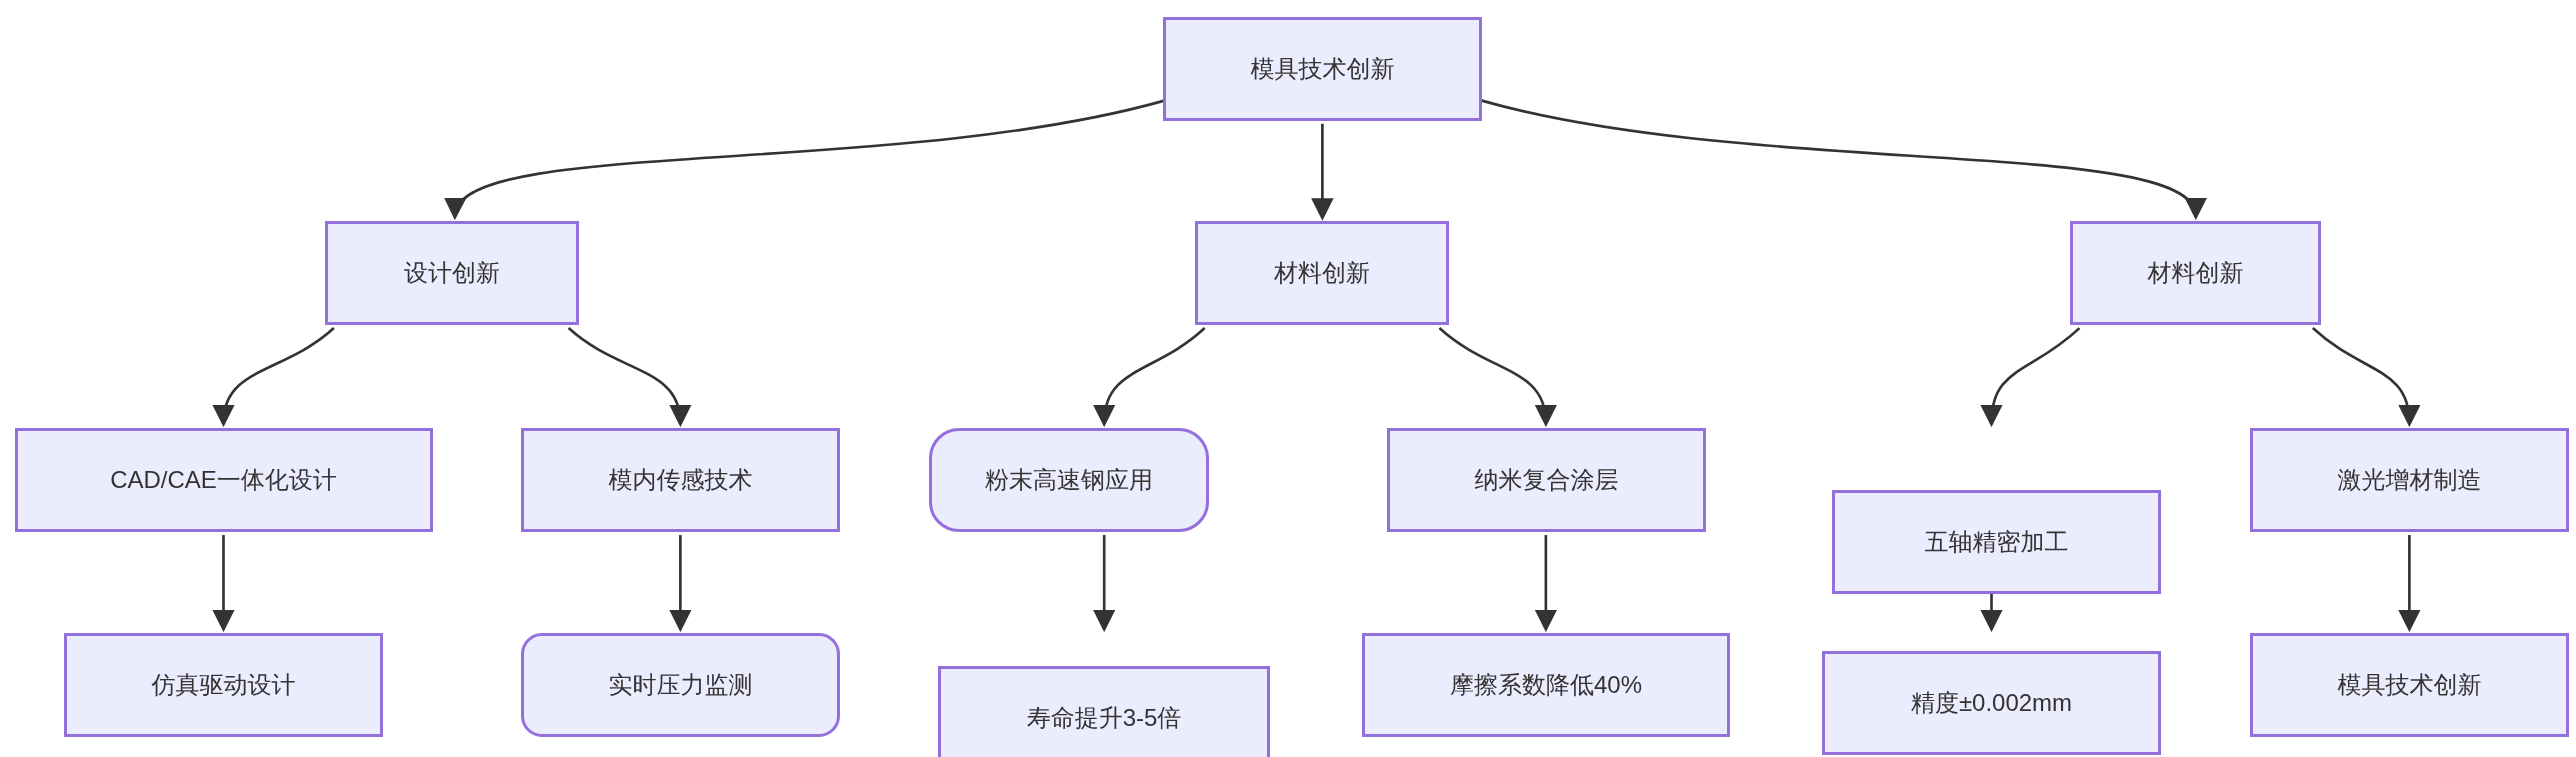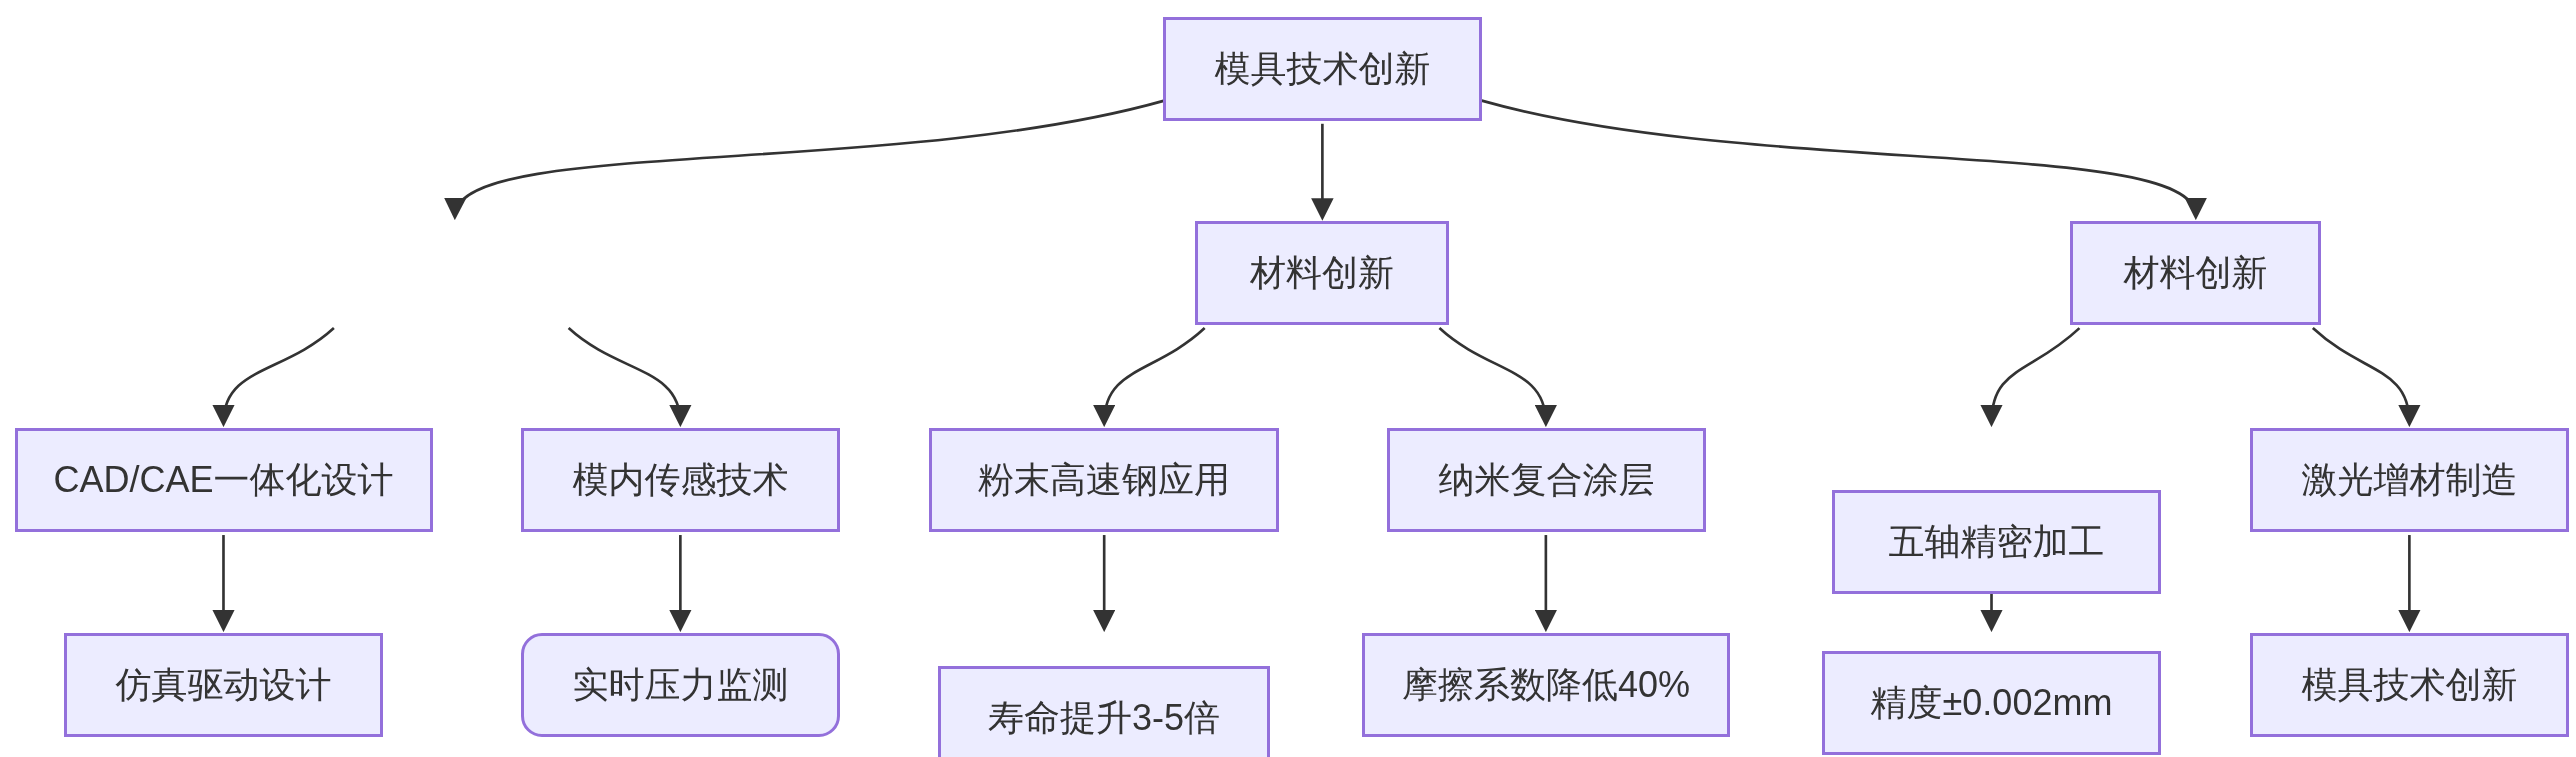--- a/index.html
+++ b/index.html
@@ -21,21 +21,21 @@
     top: 0;
     width: 2576px;
     height: 758px;
   }
   .node {
     position: absolute;
     box-sizing: border-box;
     background: #ECECFF;
     border: 3.3px solid #9370DB;
     color: #333333;
-    font-size: 36px;
+    font-size: 24px;
     line-height: 1.2;
     display: flex;
     align-items: center;
     justify-content: center;
     text-align: center;
     white-space: nowrap;
     height: 104px;
   }
   .edge {
     stroke: #333333;
@@ -68,26 +68,27 @@
     <path class="edge" d="M338,809 L338,949" marker-end="url(#arrow)"></path>
     <path class="edge" d="M1029,809 L1029,949" marker-end="url(#arrow)"></path>
     <path class="edge" d="M1670,809 L1670,949" marker-end="url(#arrow)"></path>
     <path class="edge" d="M2338,809 L2338,949" marker-end="url(#arrow)"></path>
     <path class="edge" d="M3012,809 L3012,949" marker-end="url(#arrow)"></path>
     <path class="edge" d="M3644,809 L3644,949" marker-end="url(#arrow)"></path>
   </svg>
 
   <div class="node" style="left:1163px; top:17px;  width:319px;">模具技术创新</div>
 
+  <div class="node" style="left:325px;  top:221px; width:254px;">设计创新</div>
   <div class="node" style="left:1195px; top:221px; width:254px;">材料创新</div>
   <div class="node" style="left:2070px; top:221px; width:251px;">材料创新</div>
 
   <div class="node" style="left:14.5px;   top:428px; width:418px;">CAD/CAE一体化设计</div>
   <div class="node" style="left:521px;  top:428px; width:319px;text-align:center;">模内传感技术</div>
-  <div class="node" style="left:929px; top:428px; width:350px;">粉末高速钢应用</div>
+  <div class="node" style="left:929px; top:428px; width:280px;border-radius:30px;">粉末高速钢应用</div>
   <div class="node" style="left:1387px; top:428px; width:319px;">纳米复合涂层</div>
   <div class="node" style="left:1832px; top:442px; width:329px;margin-top:48px;">五轴精密加工</div>
   <div class="node" style="left:2250px; top:428px; width:319px;">激光增材制造</div>
 
   <div class="node" style="left:64px;   top:633px; width:319px;">仿真驱动设计</div>
   <div class="node" style="left:521px;  top:633px; width:319px;border-radius:21px;">实时压力监测</div>
   <div class="node" style="left:938px; top:633px; width:332px;margin-top:33px;">寿命提升3-5倍</div>
   <div class="node" style="left:1362px; top:633px; width:368px;">摩擦系数降低40%</div>
   <div class="node" style="left:1822px; top:651px; width:339px;">精度±0.002mm</div>
   <div class="node" style="left:2250px; top:633px; width:319px;">模具技术创新</div>

